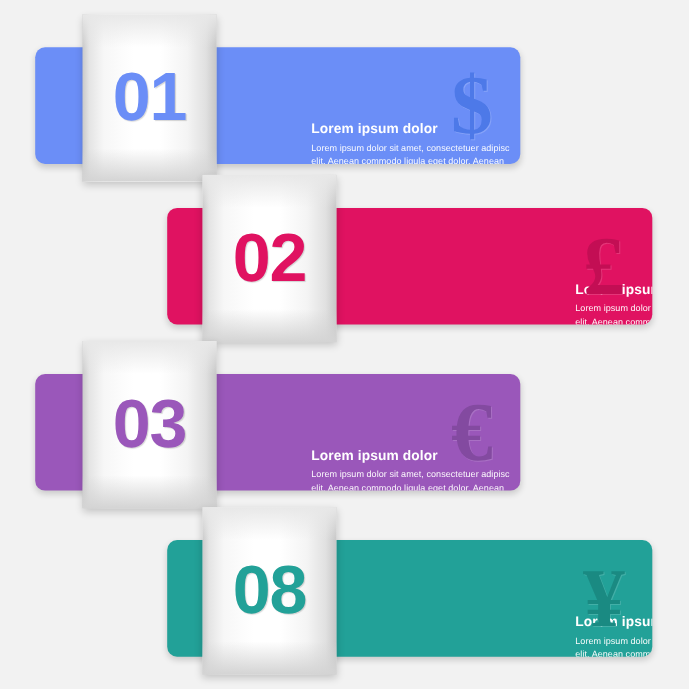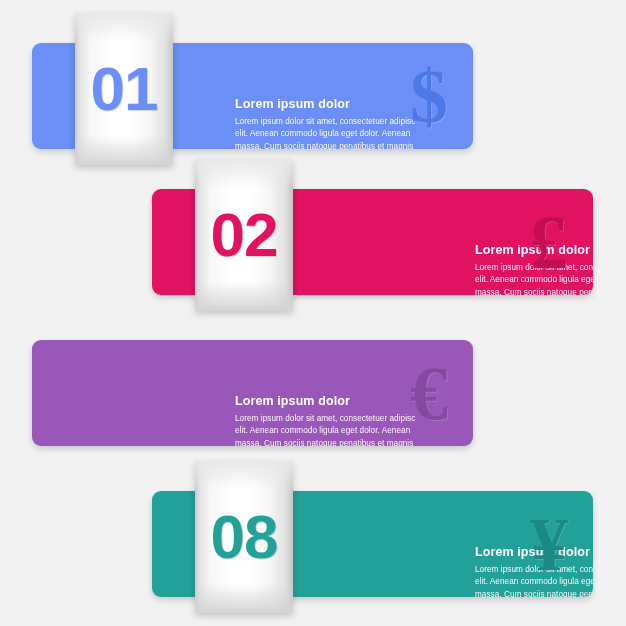--- a/index.html
+++ b/index.html
@@ -60,22 +60,23 @@
     user-select: none;
   }
   .row-1 .currency { color: #4d79e8; text-shadow: 1px 1px 0 rgba(255,255,255,0.18); }
   .row-2 .currency { color: #c30e54; text-shadow: 1px 1px 0 rgba(255,255,255,0.15); }
   .row-3 .currency { color: #834aa0; text-shadow: 1px 1px 0 rgba(255,255,255,0.15); }
   .row-4 .currency { color: #1a8a82; text-shadow: 1px 1px 0 rgba(255,255,255,0.15); }
 
   
   .text-block {
     position: absolute;
-    top: 54px;
+    top: 67px;
     width: 188px;
+    margin-left: 48px;
   }
   .row-left  .text-block { left: 203px; }
   .row-right .text-block { left: 323px; }
 
   .heading {
     color: #ffffff;
     font-size: 12.5px;
     font-weight: bold;
     margin-bottom: 5px;
     letter-spacing: 0.1px;
@@ -85,41 +86,41 @@
     font-size: 8.2px;
     line-height: 1.52;
     letter-spacing: 0.05px;
     opacity: 0.96;
   }
 
   
   .ribbon {
     position: absolute;
     top: 13px;
-    width: 98px;
+    width: 122px;
     height: 152px;
     background: linear-gradient(
       to right,
       #c9c9c9 0%,
       #e4e4e4 5%,
       #f7f7f7 16%,
       #ffffff 38%,
       #ffffff 58%,
       #f4f4f4 78%,
       #e0e0e0 92%,
       #c6c6c6 100%
     );
     box-shadow: 0 3px 7px rgba(0,0,0,0.19);
     display: flex;
     align-items: center;
     justify-content: center;
     text-align: right;
   }
   .row-left  .ribbon { left: 75px;  }
-  .row-right .ribbon { left: 195px; }
+  .row-right .ribbon { left: 184px; }
 
   
   .ribbon::before,
   .ribbon::after {
     content: "";
     position: absolute;
     left: 0;
     width: 100%;
     height: 30px;
     pointer-events: none;
@@ -180,20 +181,23 @@
   </div>
 
   <div class="row row-3 row-left">
     <div class="band" style="background: rgb(154, 87, 186);">
       <div class="text-block">
         <div class="heading">Lorem ipsum dolor</div>
         <div class="body-text">Lorem ipsum dolor sit amet, consectetuer adipisc elit. Aenean commodo ligula eget dolor. Aenean massa. Cum sociis natoque penatibus et magnis dis parturient montes, nascetur ridiculus mus.</div>
       </div>
       <div class="currency">€</div>
     </div>
+    <div class="ribbon">
+      <span class="ribbon-number">03</span>
+    </div>
   </div>
 
   <div class="row row-4 row-right">
     <div class="band" style="background: rgb(34, 161, 152);">
       <div class="text-block">
         <div class="heading">Lorem ipsum dolor</div>
         <div class="body-text">Lorem ipsum dolor sit amet, consectetuer adipisc elit. Aenean commodo ligula eget dolor. Aenean massa. Cum sociis natoque penatibus et magnis dis parturient montes, nascetur ridiculus mus.</div>
       </div>
       <div class="currency">¥</div>
     </div>

